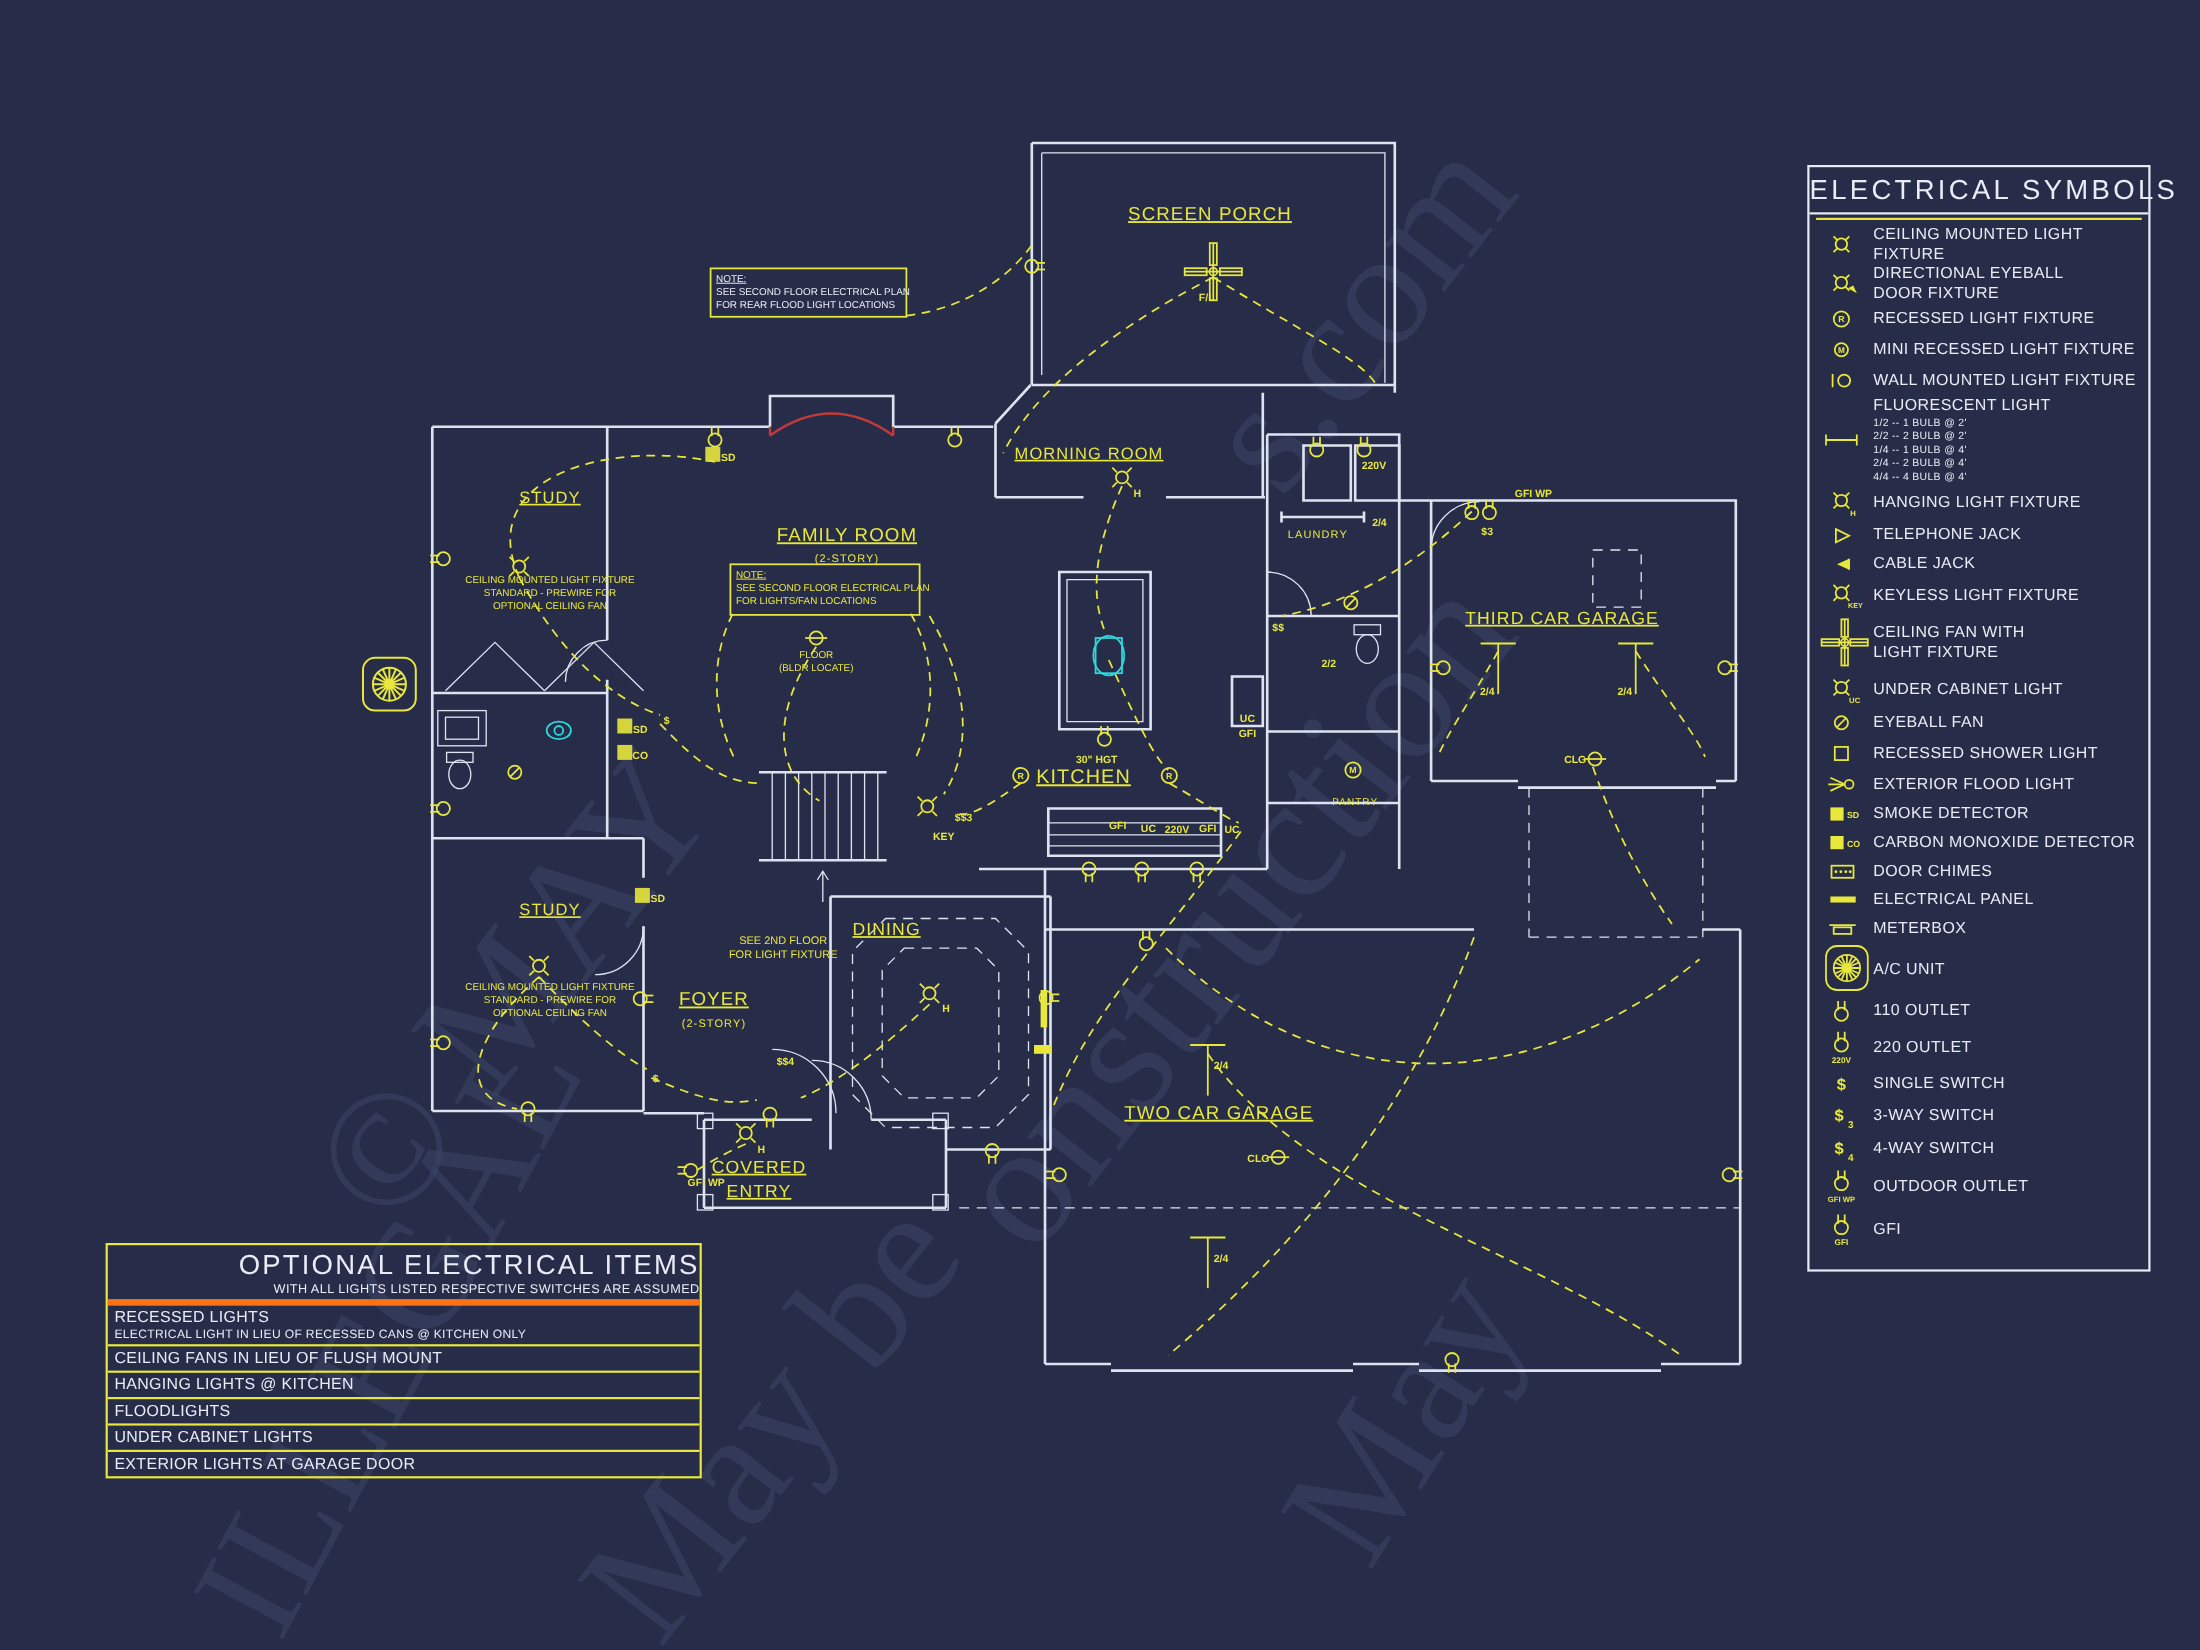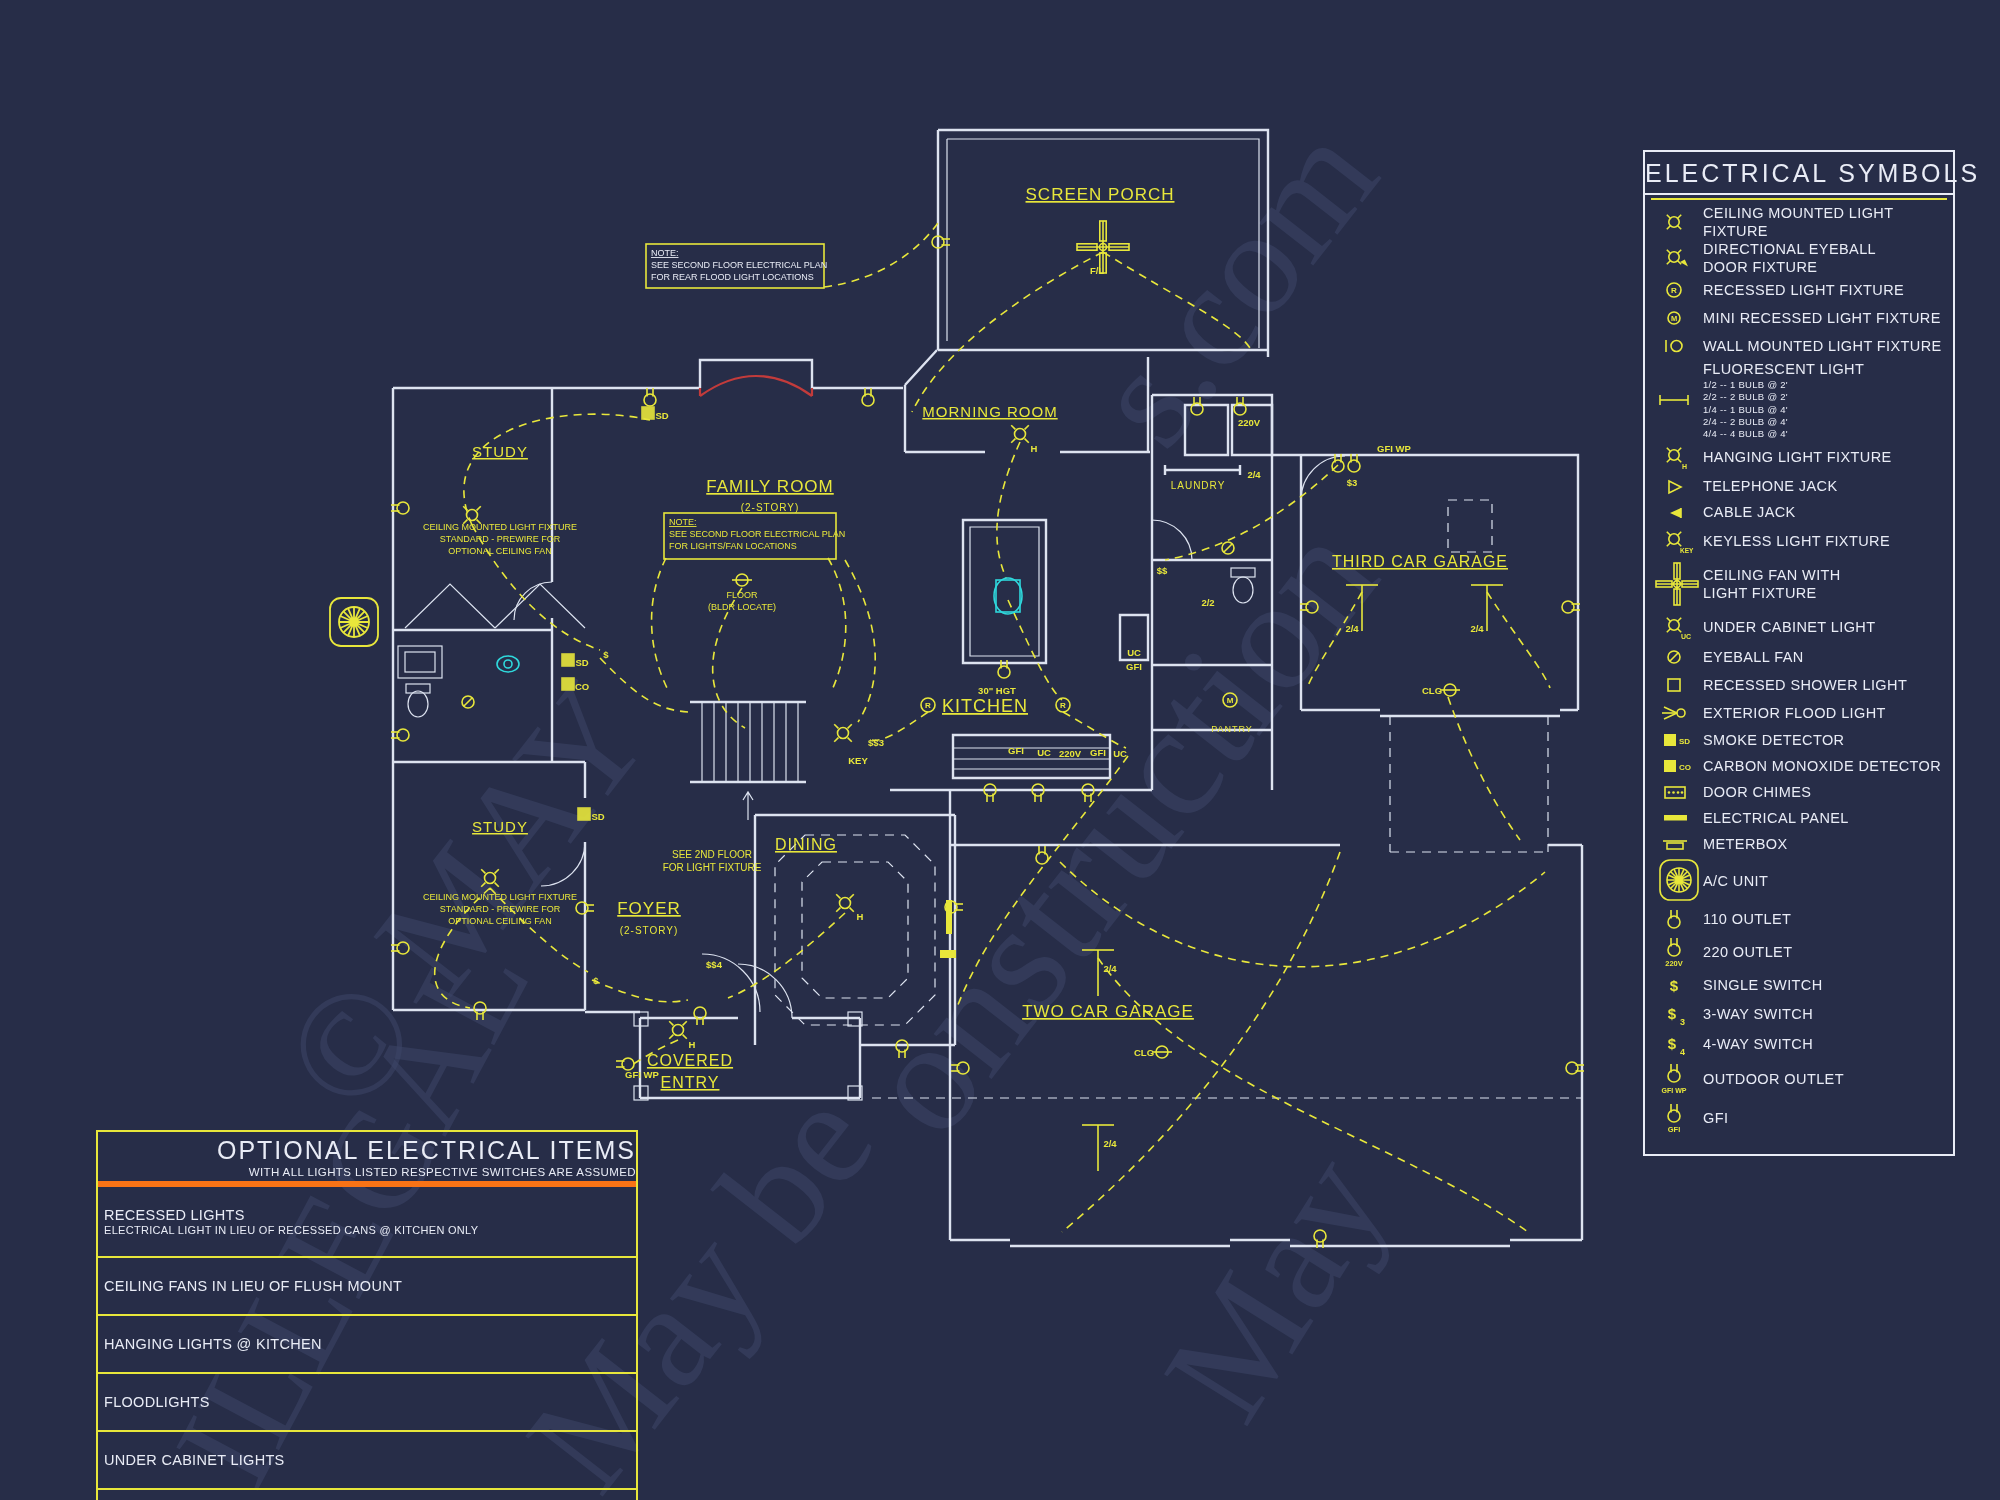--- a/index.html
+++ b/index.html
@@ -20,21 +20,21 @@
   .lsub{font-size:9.5px;line-height:1.3;letter-spacing:.3px;margin-top:1px;}
   .ys{stroke:#e8e73b;fill:none;stroke-width:1.6;}
   .yf{fill:#e8e73b;stroke:none;}
   .ytx{fill:#e8e73b;font-weight:bold;}
   
   .opt{position:absolute;left:96px;top:1130px;width:542px;border:2px solid #e8e73b;
        color:#e9ecf6;box-sizing:border-box;}
   .opt-hdr{border-bottom:6px solid #f97316;padding:4px 0 3px;text-align:right;}
   .opt-title{font-size:25px;letter-spacing:2px;}
   .opt-sub{font-size:11.5px;letter-spacing:.4px;margin-top:1px;}
-  .opt-row{border-bottom:2px solid #e8e73b;padding:20px 6px;font-size:14.5px;letter-spacing:.3px;}
+  .opt-row{border-bottom:2px solid #e8e73b;padding:3px 6px;font-size:14.5px;letter-spacing:.3px;}
   .opt-row:last-child{border-bottom:none;}
   .opt-row .sub2{font-size:11px;margin-top:1px;}
   
   .tblock{position:absolute;left:1640px;top:1252px;width:330px;text-align:center;color:#e9ecf6;}
   .tblock div{display:inline-block;font-size:24px;letter-spacing:2px;
               border-bottom:2px solid #e9ecf6;padding:0 4px 2px;margin:2px 0;}
 </style>
 </head>
 <body>
 

